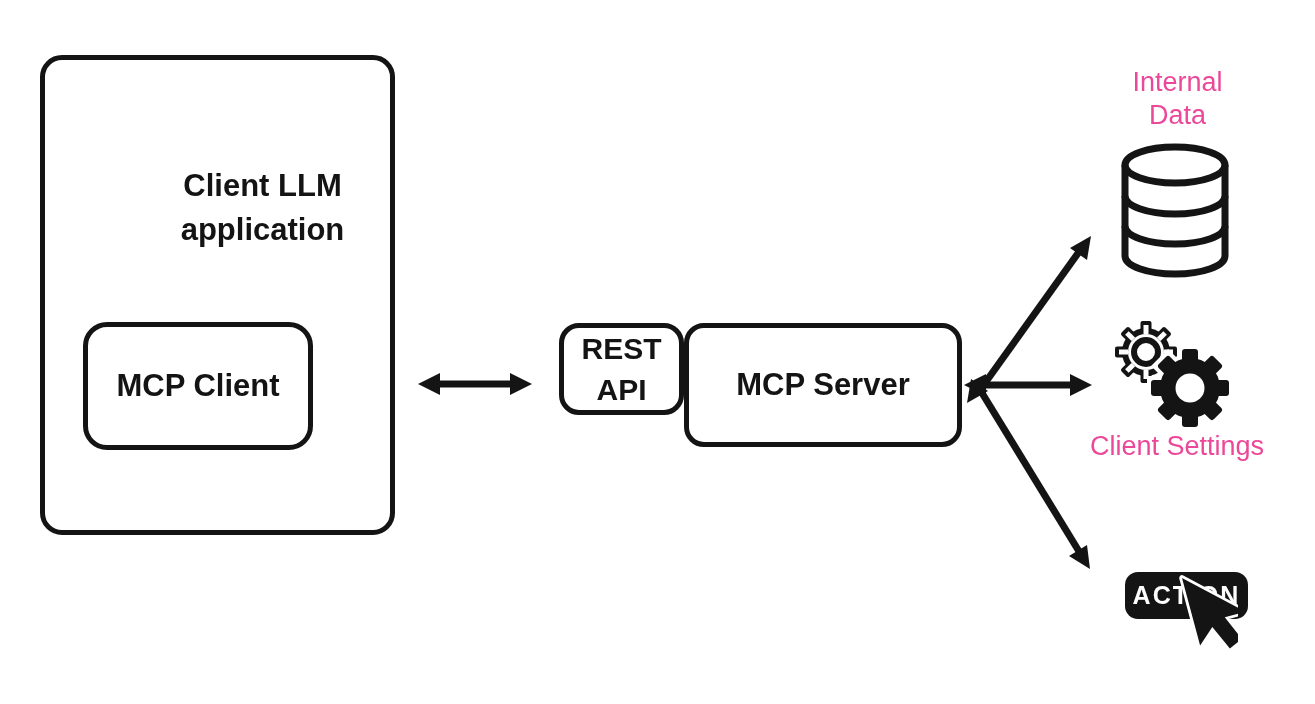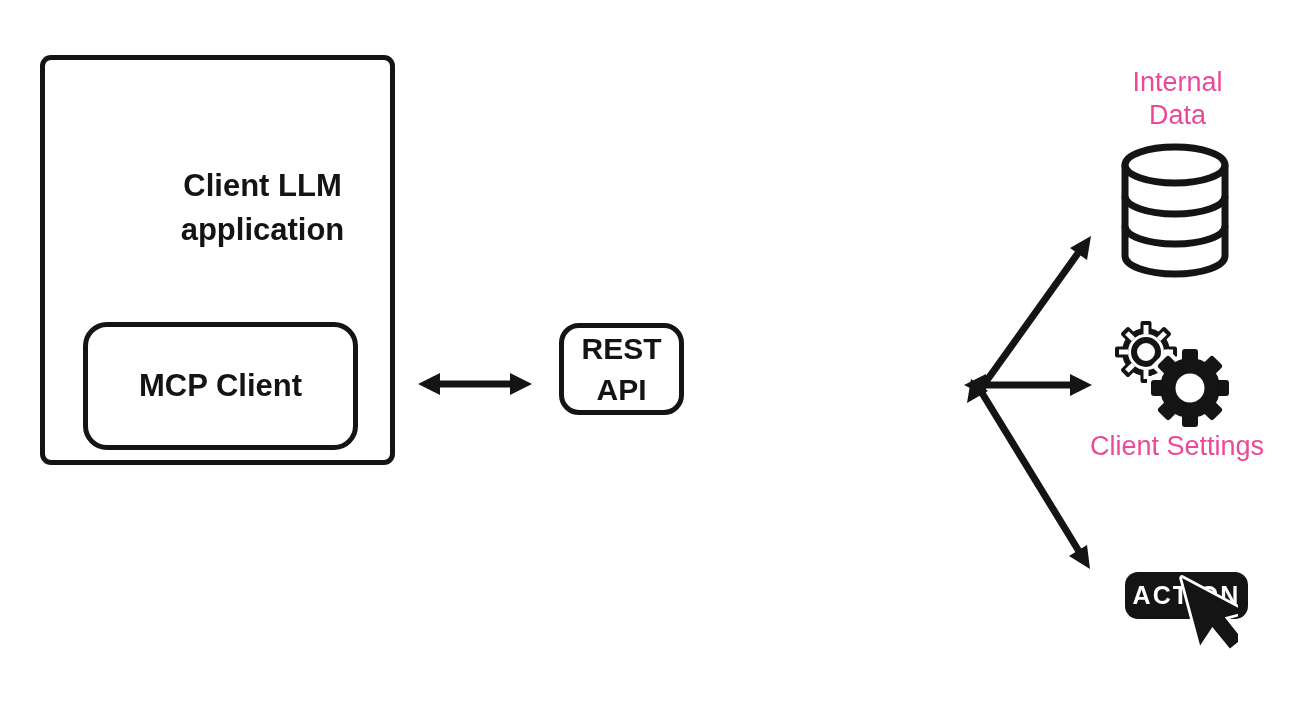--- a/index.html
+++ b/index.html
@@ -28,23 +28,23 @@
     color:#141414;
   }
   .label{
     position:absolute;
     text-align:center;
     font-size:27px;
     line-height:33px;
     color:#ec4899;
     font-weight:400;
   }
-  #client-app-box{left:40px;top:55px;width:355px;height:410px;border-radius:11px;align-items:flex-start;}
+  #client-app-box{left:40px;top:55px;width:355px;height:480px;border-radius:22px;align-items:flex-start;}
   #client-app-title{position:absolute;left:55px;top:104px;width:325px;text-align:center;}
-  #mcp-client-box{left:83px;top:322px;width:275px;height:128px;border-radius:24px;}
+  #mcp-client-box{left:83px;top:322px;width:230px;height:128px;border-radius:24px;}
   #rest-api-box{left:559px;top:323px;width:125px;height:92px;border-radius:20px;}
   #rest-api-box .box-title{font-size:30px;line-height:41px;padding:0 10px;}
   #mcp-server-box{left:684px;top:323px;width:278px;height:124px;border-radius:20px;}
   #internal-data-label{left:1105px;top:66px;width:145px;}
   #change-settings-label{left:1077px;top:430px;width:200px;}
   #trigger-action-label{left:1095px;top:527px;width:180px;}
   #action-button{
     position:absolute;left:1125px;top:572px;width:123px;height:47px;
     background:#141414;border-radius:13px;
     display:flex;align-items:center;justify-content:center;
@@ -65,20 +65,23 @@
   </div>
 
   <div class="box" id="mcp-client-box">
     <div class="box-title">MCP Client</div>
   </div>
 
   <div class="box" id="rest-api-box">
     <div class="box-title">REST API</div>
   </div>
 
+  <div class="box" id="mcp-server-box">
+    <div class="box-title">MCP Server</div>
+  </div>
 
   <div class="label" id="internal-data-label">Internal Data</div>
   <div class="label" id="change-settings-label">Client Settings</div>
 
   <svg class="abs" style="left:1120px;top:142px;" width="110" height="140" viewBox="0 0 110 140">
     <g class="ink-stroke" stroke-width="8">
       <ellipse cx="55" cy="23" rx="50" ry="18"></ellipse>
       <path d="M5,23 L5,114 A50,18 0 0 0 105,114 L105,23"></path>
       <path d="M5,54 A50,18 0 0 0 105,54"></path>
       <path d="M5,84 A50,18 0 0 0 105,84"></path>

